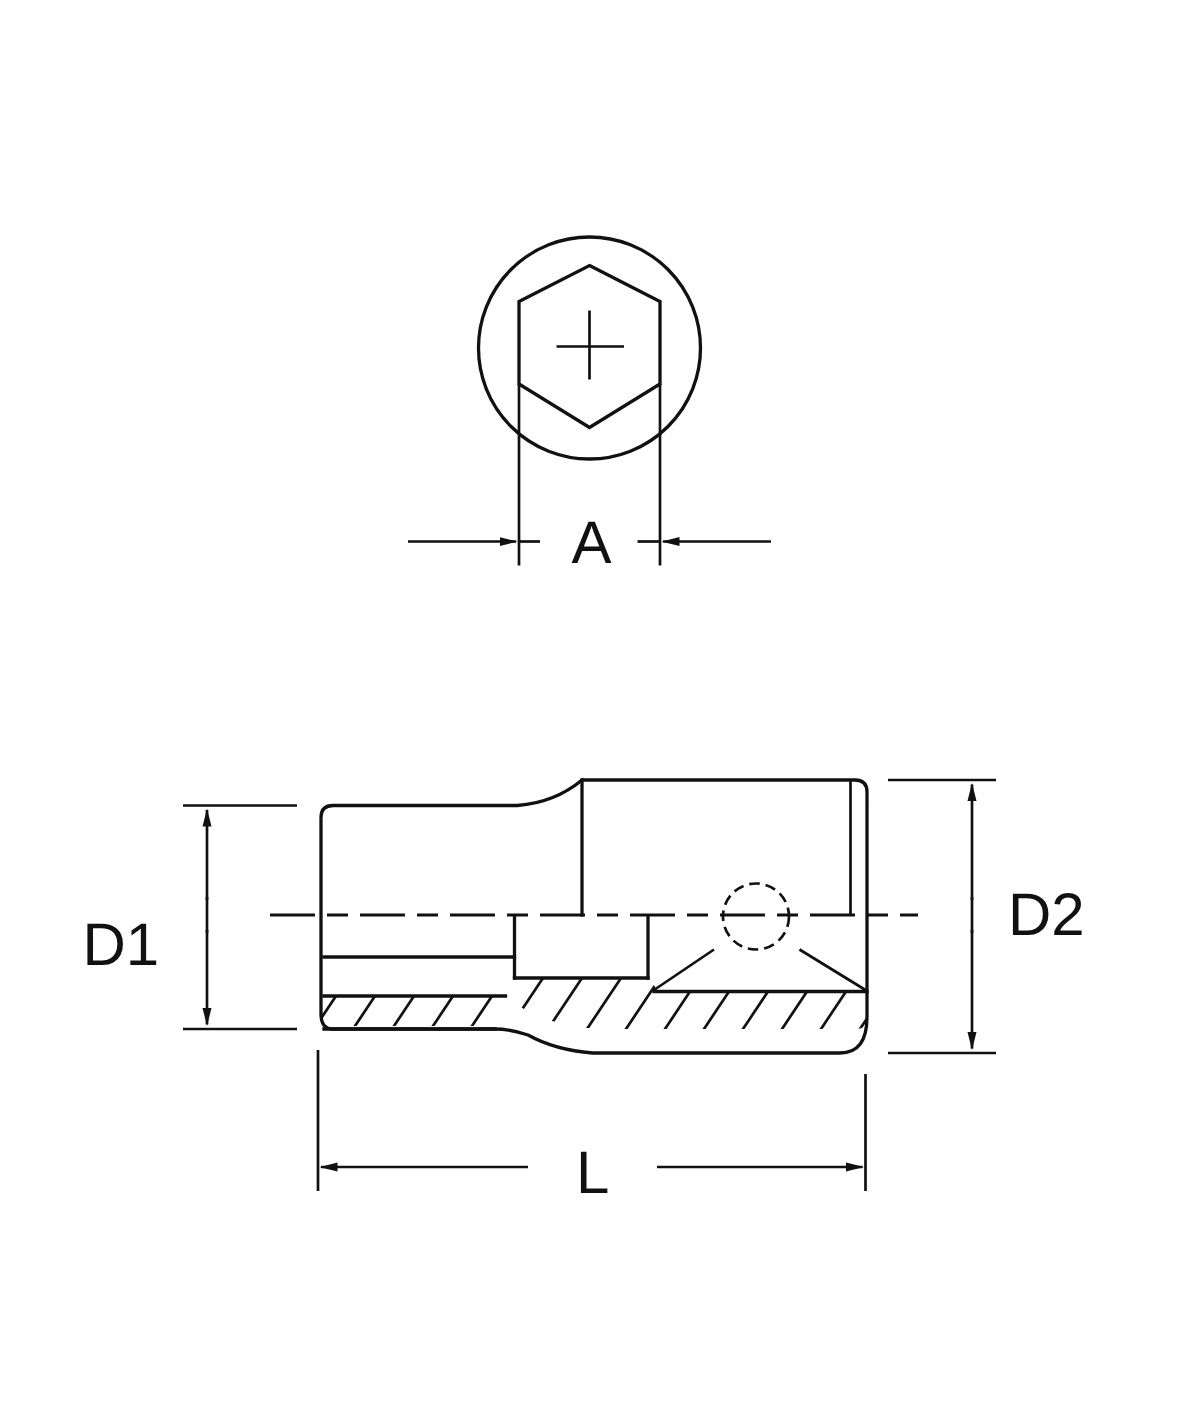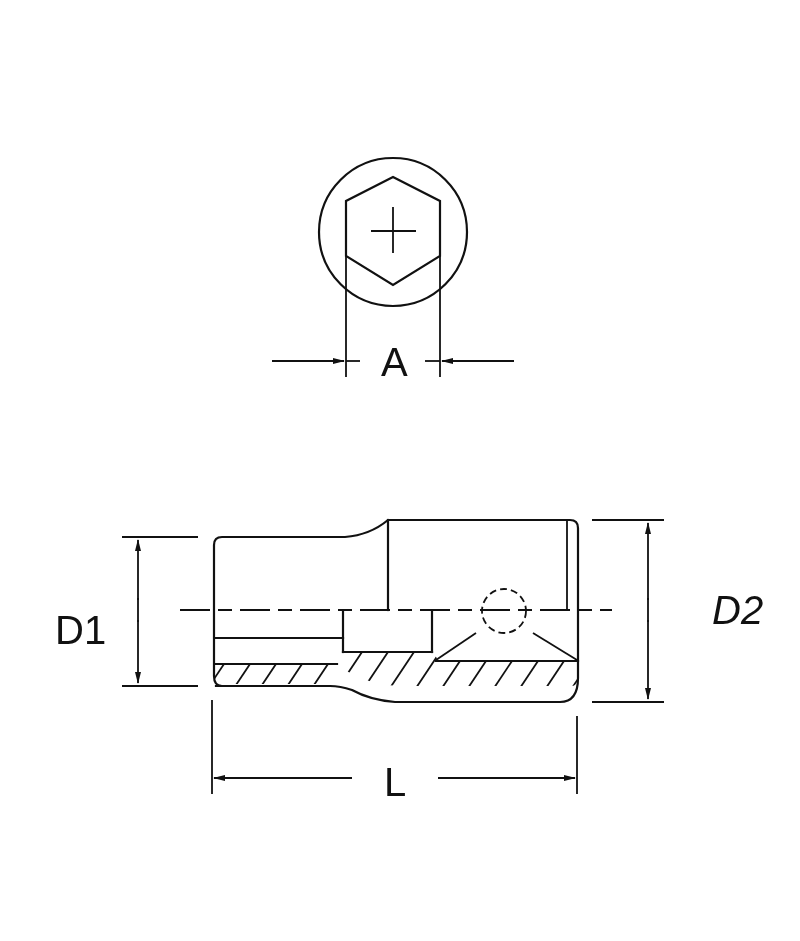--- a/index.html
+++ b/index.html
@@ -94,14 +94,14 @@
 
     <line x1="212" y1="700" x2="212" y2="794" class="thin"></line>
     <line x1="577" y1="716" x2="577" y2="794" class="thin"></line>
     <line x1="352" y1="778" x2="214" y2="778" class="thin" marker-end="url(#arrow)"></line>
     <line x1="438" y1="778" x2="575" y2="778" class="thin" marker-end="url(#arrow)"></line>
   </g>
 </svg>
 
 <div class="lbl" style="left:381px; top:342px;">A</div>
 <div class="lbl" style="left:55px; top:590px;margin-top:20px;">D1</div>
-<div class="lbl" style="left:712px; top:590px;font-style:italic;">D2</div>
+<div class="lbl" style="left:672px; top:590px;">D2</div>
 <div class="lbl" style="left:384px; top:762px;">L</div>
 
 </body></html>

